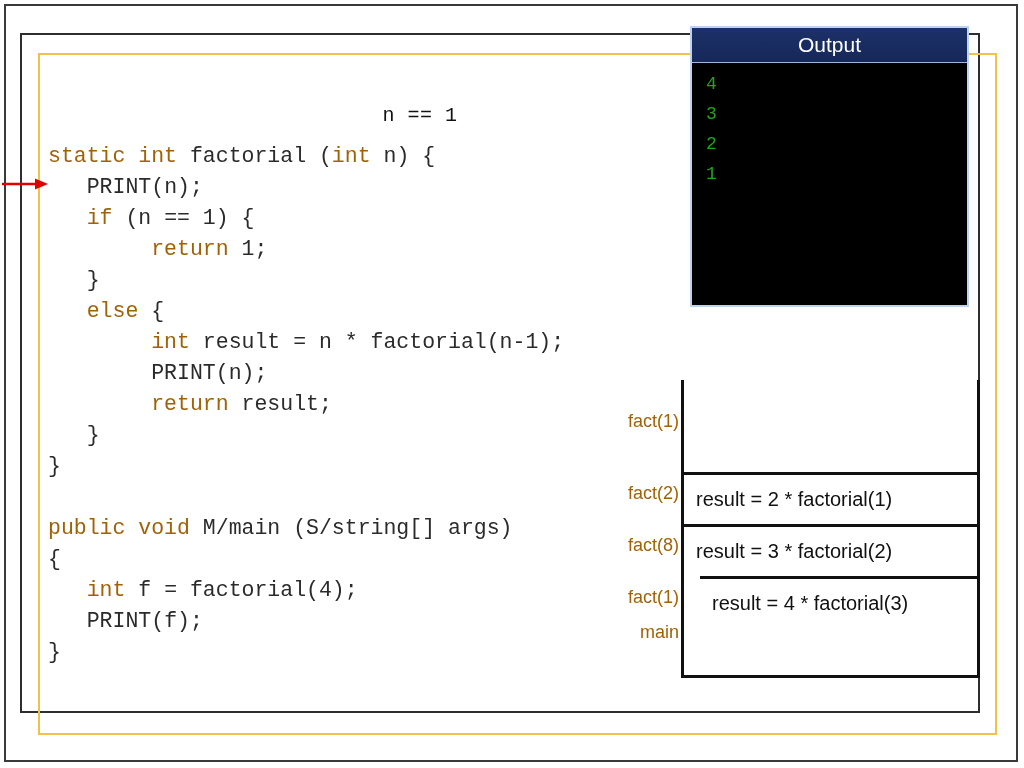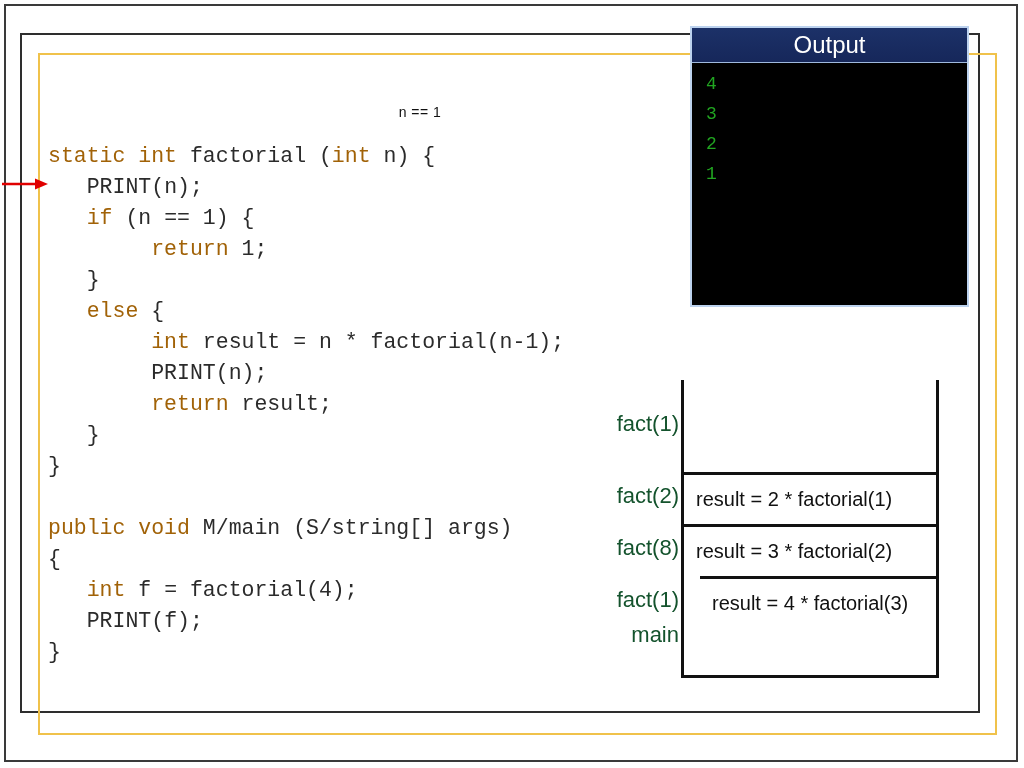--- a/index.html
+++ b/index.html
@@ -46,22 +46,22 @@
     left: 2px; top: 176px;
     width: 46px; height: 16px;
   }
 
   
   #condition-label {
     position: absolute;
     left: 340px; top: 104px;
     width: 160px;
     text-align: center;
-    font-family: Liberation Sans, sans-serif;
-    font-size: 14px;
+    font-family: Liberation Mono, monospace;
+    font-size: 20px;
     color: #111111;
     letter-spacing: 0.5px;
   }
 
   
   #code-block {
     position: absolute;
     left: 48px; top: 141px;
     width: 600px;
     font-family: "Liberation Mono", monospace;
@@ -82,21 +82,21 @@
     border: 2px solid #bcd2ee;
     box-sizing: border-box;
     background: #000000;
   }
   #output-titlebar {
     height: 35px;
     background: #1b2f63;
     background: linear-gradient(180deg, #1c3168 0%, #16275a 100%);
     color: #ffffff;
     font-family: "Liberation Sans", sans-serif;
-    font-size: 24px;
+    font-size: 21px;
     display: flex;
     align-items: center;
     justify-content: center;
     border-bottom: 1px solid #9fb9dd;
     box-sizing: border-box;
   }
   #output-body {
     padding: 6px 0 0 14px;
     font-family: "Liberation Mono", monospace;
     font-size: 18px;
@@ -117,28 +117,28 @@
     left: 0; top: 0;
     width: 81px;
     height: 302px;
   }
   #stack-labels .stack-label {
     position: absolute;
     right: 2px;
     width: 79px;
     text-align: right;
     font-family: "Liberation Sans", sans-serif;
-    font-size: 22px;
-    color: #14532d;
+    font-size: 18px;
+    color: #a16207;
     white-space: nowrap;
   }
   #stack-frames {
     position: absolute;
     left: 81px; top: 2px;
-    width: 258px;
+    width: 299px;
     height: 298px;
     border-left: 3px solid #111111;
     border-right: 3px solid #111111;
     border-bottom: 3px solid #111111;
     border-top: none;
     box-sizing: border-box;
   }
   #stack-frames .stack-row {
     box-sizing: border-box;
     border-top: 3px solid #111111;

